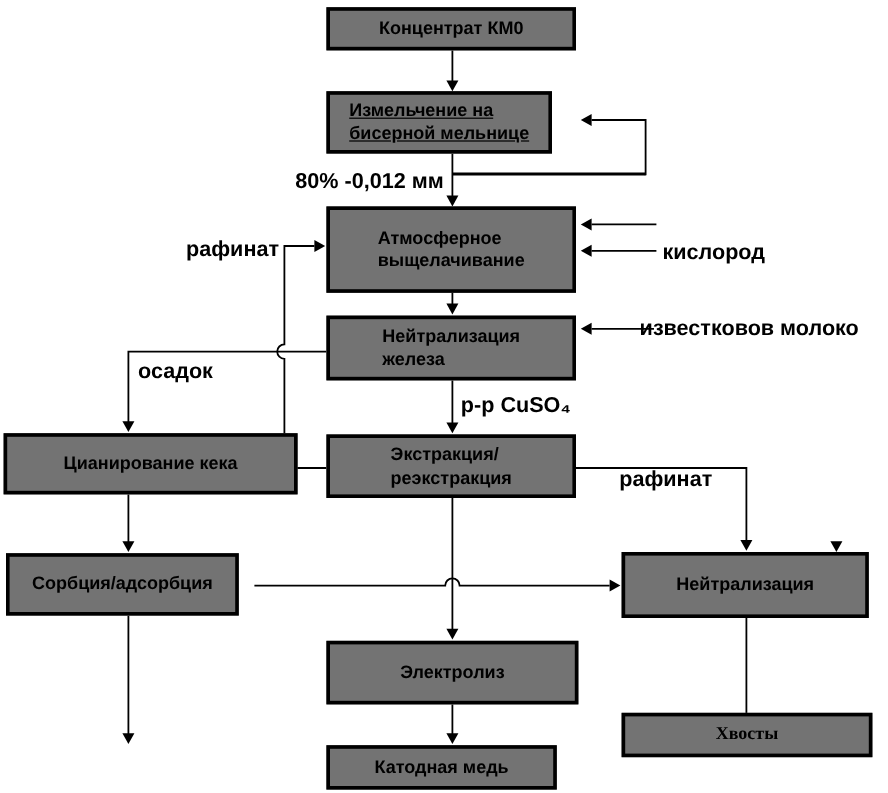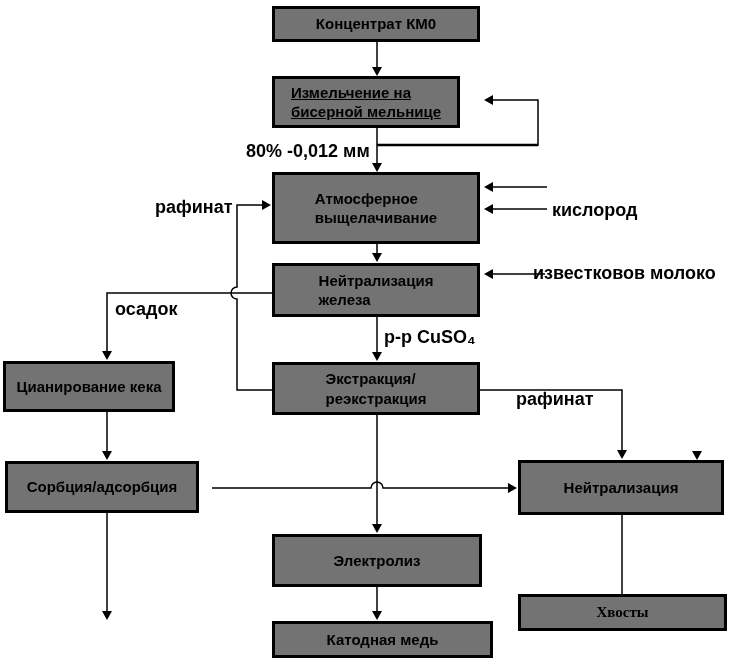--- a/index.html
+++ b/index.html
@@ -17,27 +17,27 @@
     display:flex;align-items:center;justify-content:center;
     text-align:left;font-size:15px;line-height:1.3;white-space:pre-line;
     box-sizing:border-box;
   }
   .flabel{position:absolute;font-size:18px;white-space:nowrap;line-height:1.2;}
   
   .b-concentrate{left:272px;top:6px;width:208px;height:36px;}
   .b-grinding{left:272px;top:76px;width:188px;height:52px;text-decoration:underline;}
   .b-leaching{left:272px;top:172px;width:208px;height:72px;}
   .b-ironneut{left:272px;top:263px;width:208px;height:54px;}
-  .b-cyanidation{left:3px;top:361px;width:172px;height:51px;}
+  .b-cyanidation{left:3px;top:361px;width:245px;height:51px;}
   .b-extraction{left:272px;top:362px;width:208px;height:53px;}
   .b-sorption{left:5px;top:461px;width:194px;height:52px;}
   .b-neutralization{left:518px;top:460px;width:206px;height:55px;}
   .b-electrolysis{left:272px;top:534px;width:210px;height:53px;}
   .b-silver{left:3px;top:621px;width:209px;height:37px;}
-  .b-copper{left:272px;top:621px;width:221px;height:37px;}
+  .b-copper{left:272px;top:621px;width:192px;height:37px;}
   .b-tailings{left:518px;top:594px;width:209px;height:37px;font-family:Liberation Serif, serif;}
   
   .l-size{left:246px;top:141px;}
   .l-raff-left{left:155px;top:197px;}
   .l-fe{left:551px;top:177px;}
   .l-oxygen{left:552px;top:200px;}
   .l-lime{left:533px;top:263px;}
   .l-sediment{left:115px;top:299px;}
   .l-cuso4{left:384px;top:327px;}
   .l-raff-right{left:516px;top:389px;}

